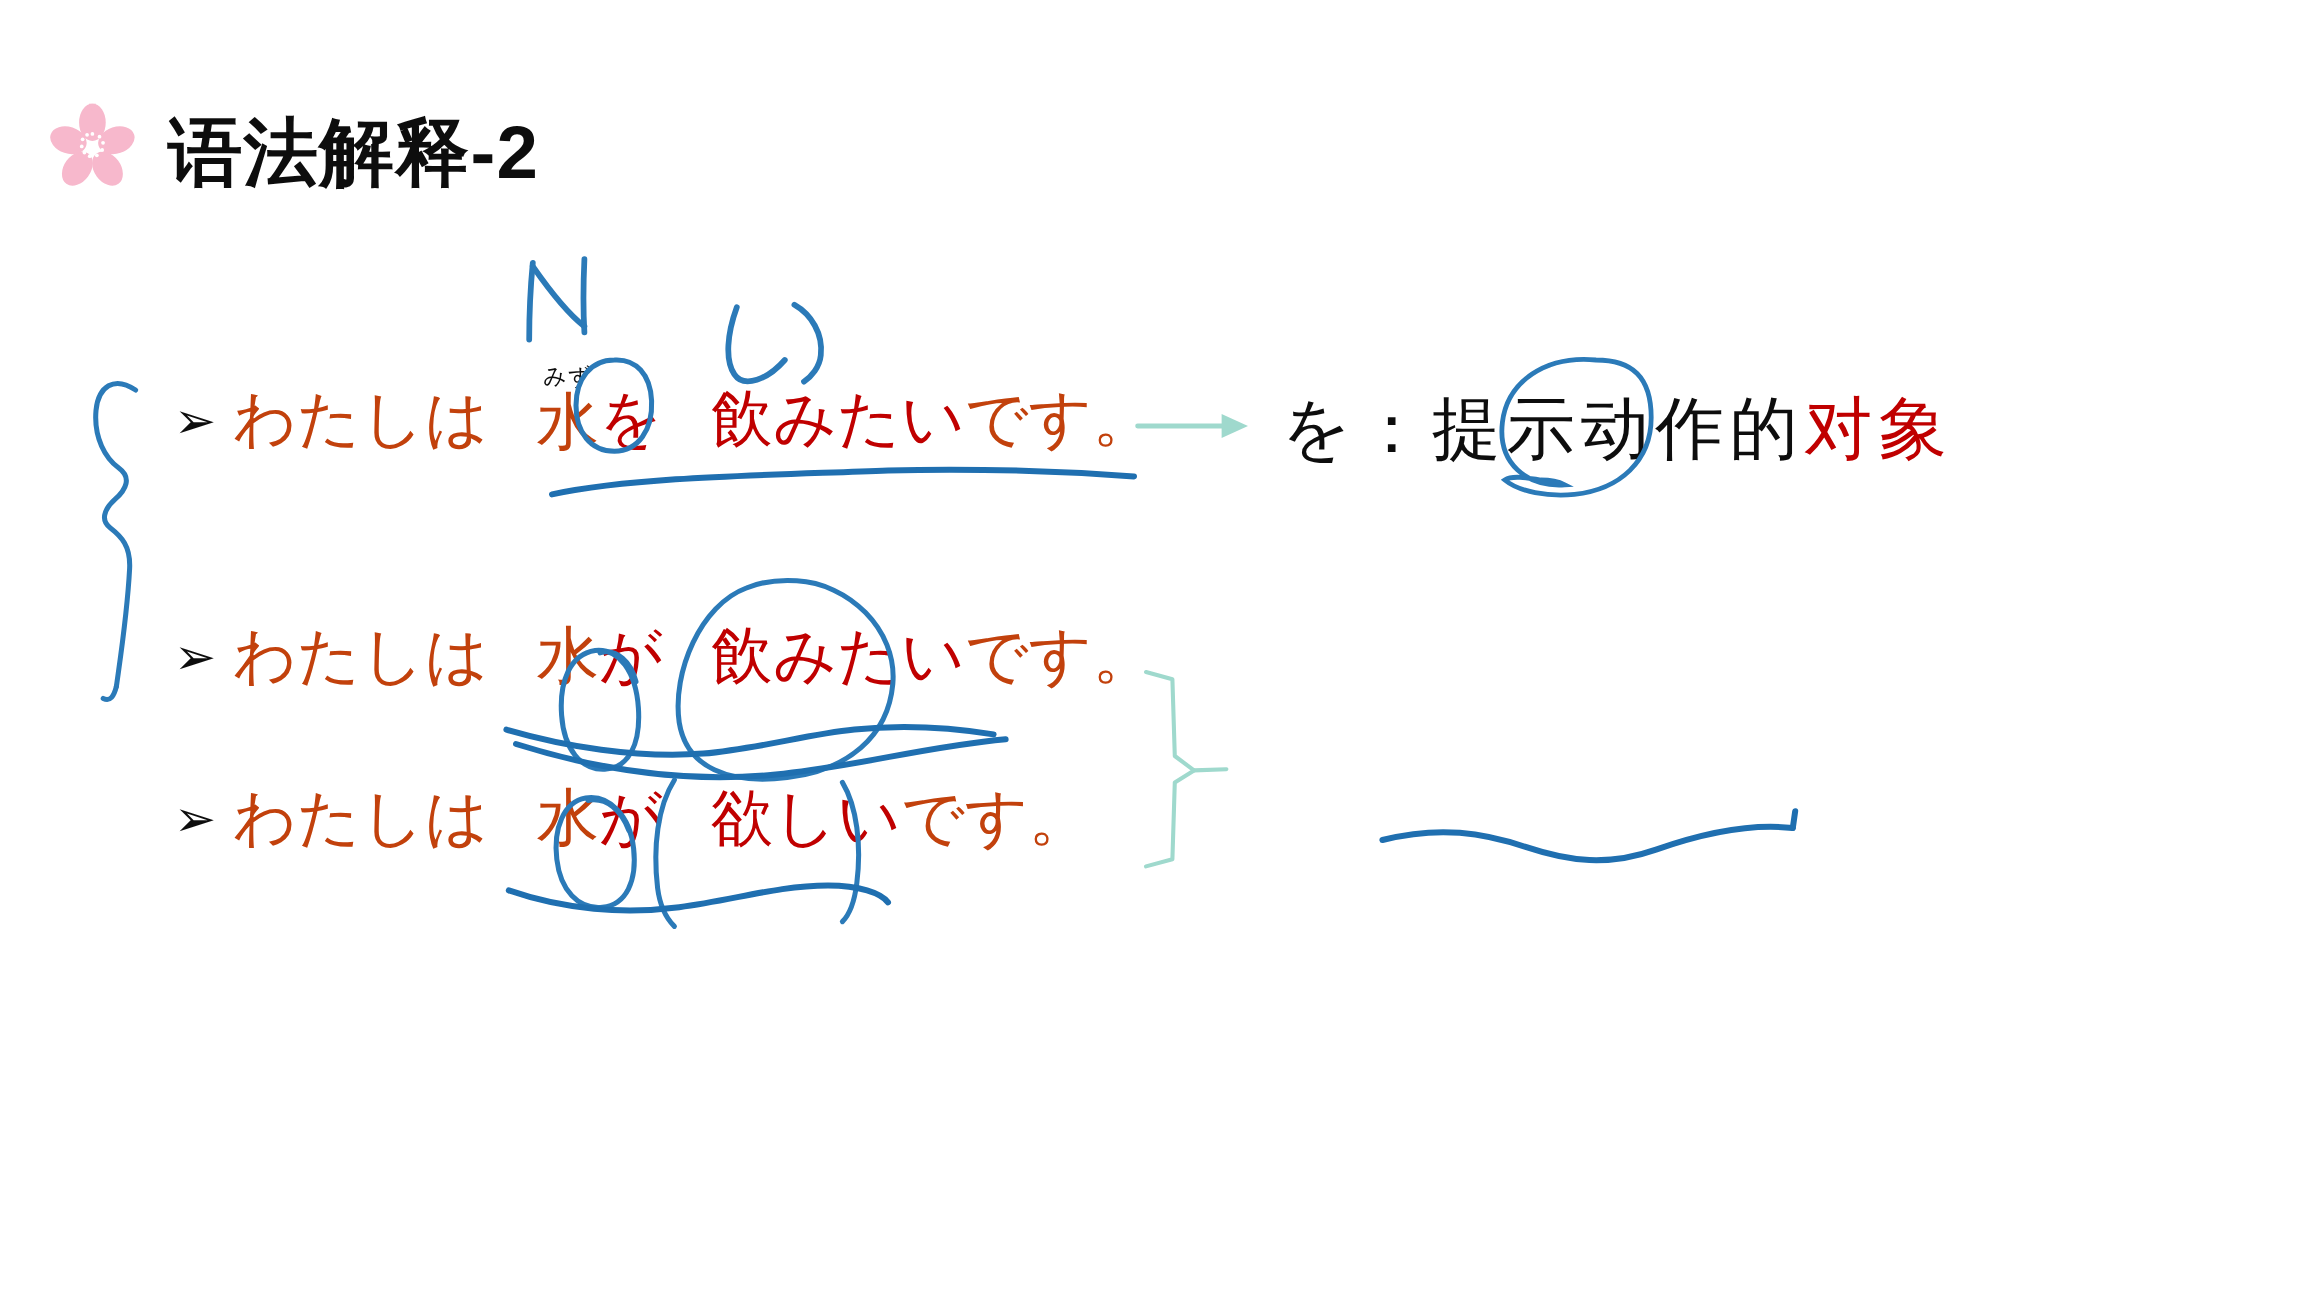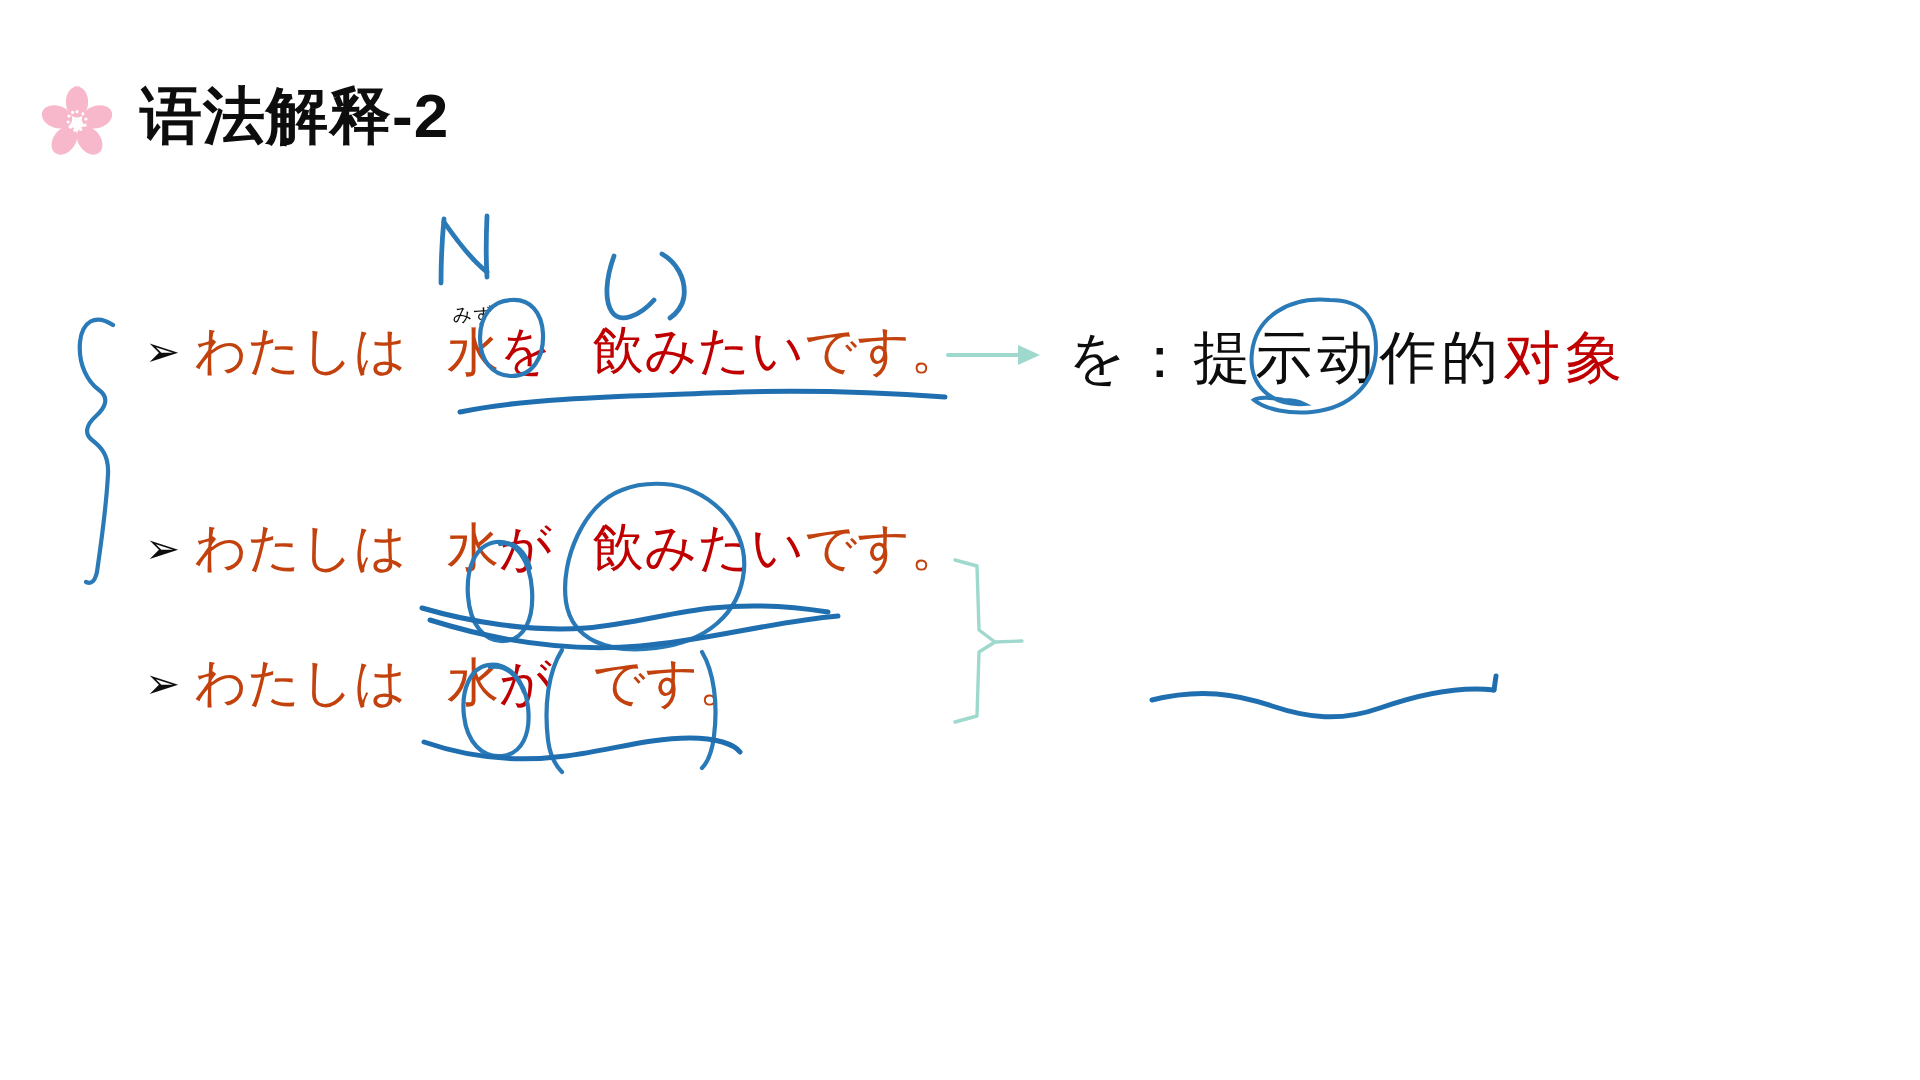--- a/index.html
+++ b/index.html
@@ -17,21 +17,21 @@
     background: #ffffff;
     overflow: hidden;
   }
 
   
   #title-row {
     position: absolute;
     left: 40px;
     top: 85px;
     display: flex;
-    align-items: flex-start;
+    align-items: flex-end;
     gap: 26px;
   }
   #sakura-icon { width: 74px; height: 74px; display: block; }
   #page-title {
     font-family: "Liberation Sans", "DejaVu Sans", sans-serif;
     font-weight: bold;
     font-size: 62px;
     color: #0d0d0d;
     letter-spacing: 1px;
     white-space: nowrap;
@@ -155,20 +155,21 @@
     <span class="jp blk">です。</span>
   </div>
 
   <div class="sent-line" style="left:145px; top:655px;">
     <span class="bullet">➢</span>
     <span class="jp blk">わたしは</span>
     <span class="sp-md"></span>
     <span class="jp blk">水</span>
     <span class="jp red">が</span>
     <span class="sp-md"></span>
+    <span class="jp red">欲しい</span>
     <span class="jp blk">です。</span>
   </div>
 
   <div class="explain" style="left:1068px; top:320px;">
     <span>を：</span><span>提示动作的</span><span class="red">对象</span>
   </div>
 
 
   <svg id="ink-layer" viewBox="0 0 1920 1080">
 

